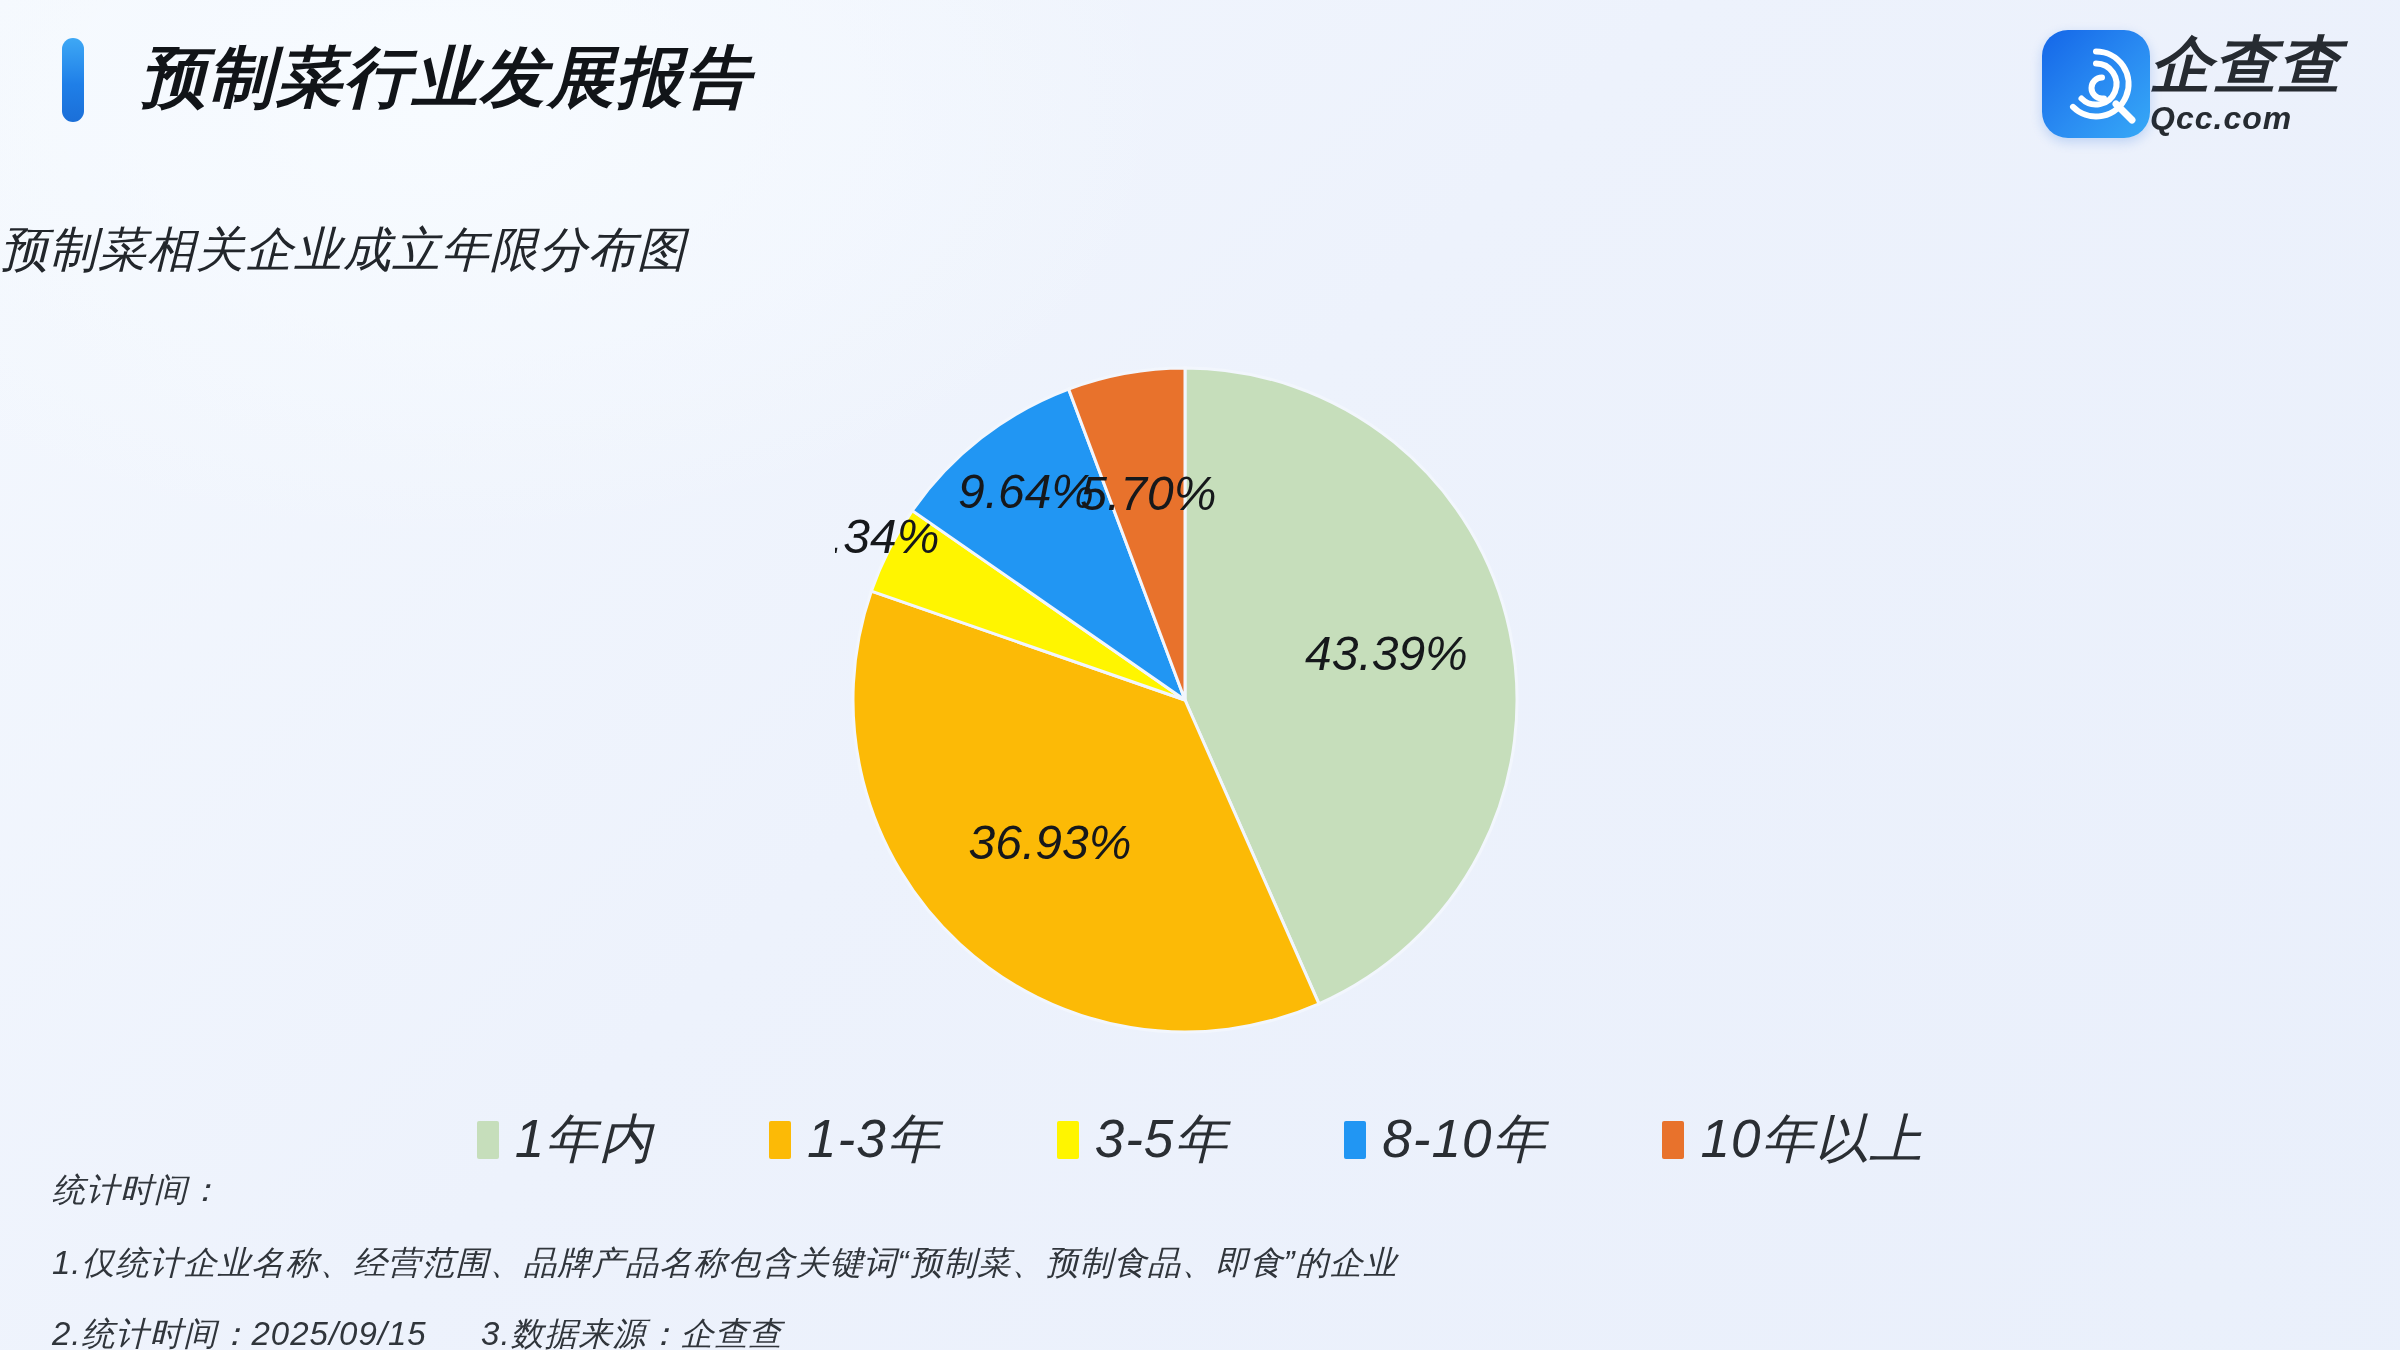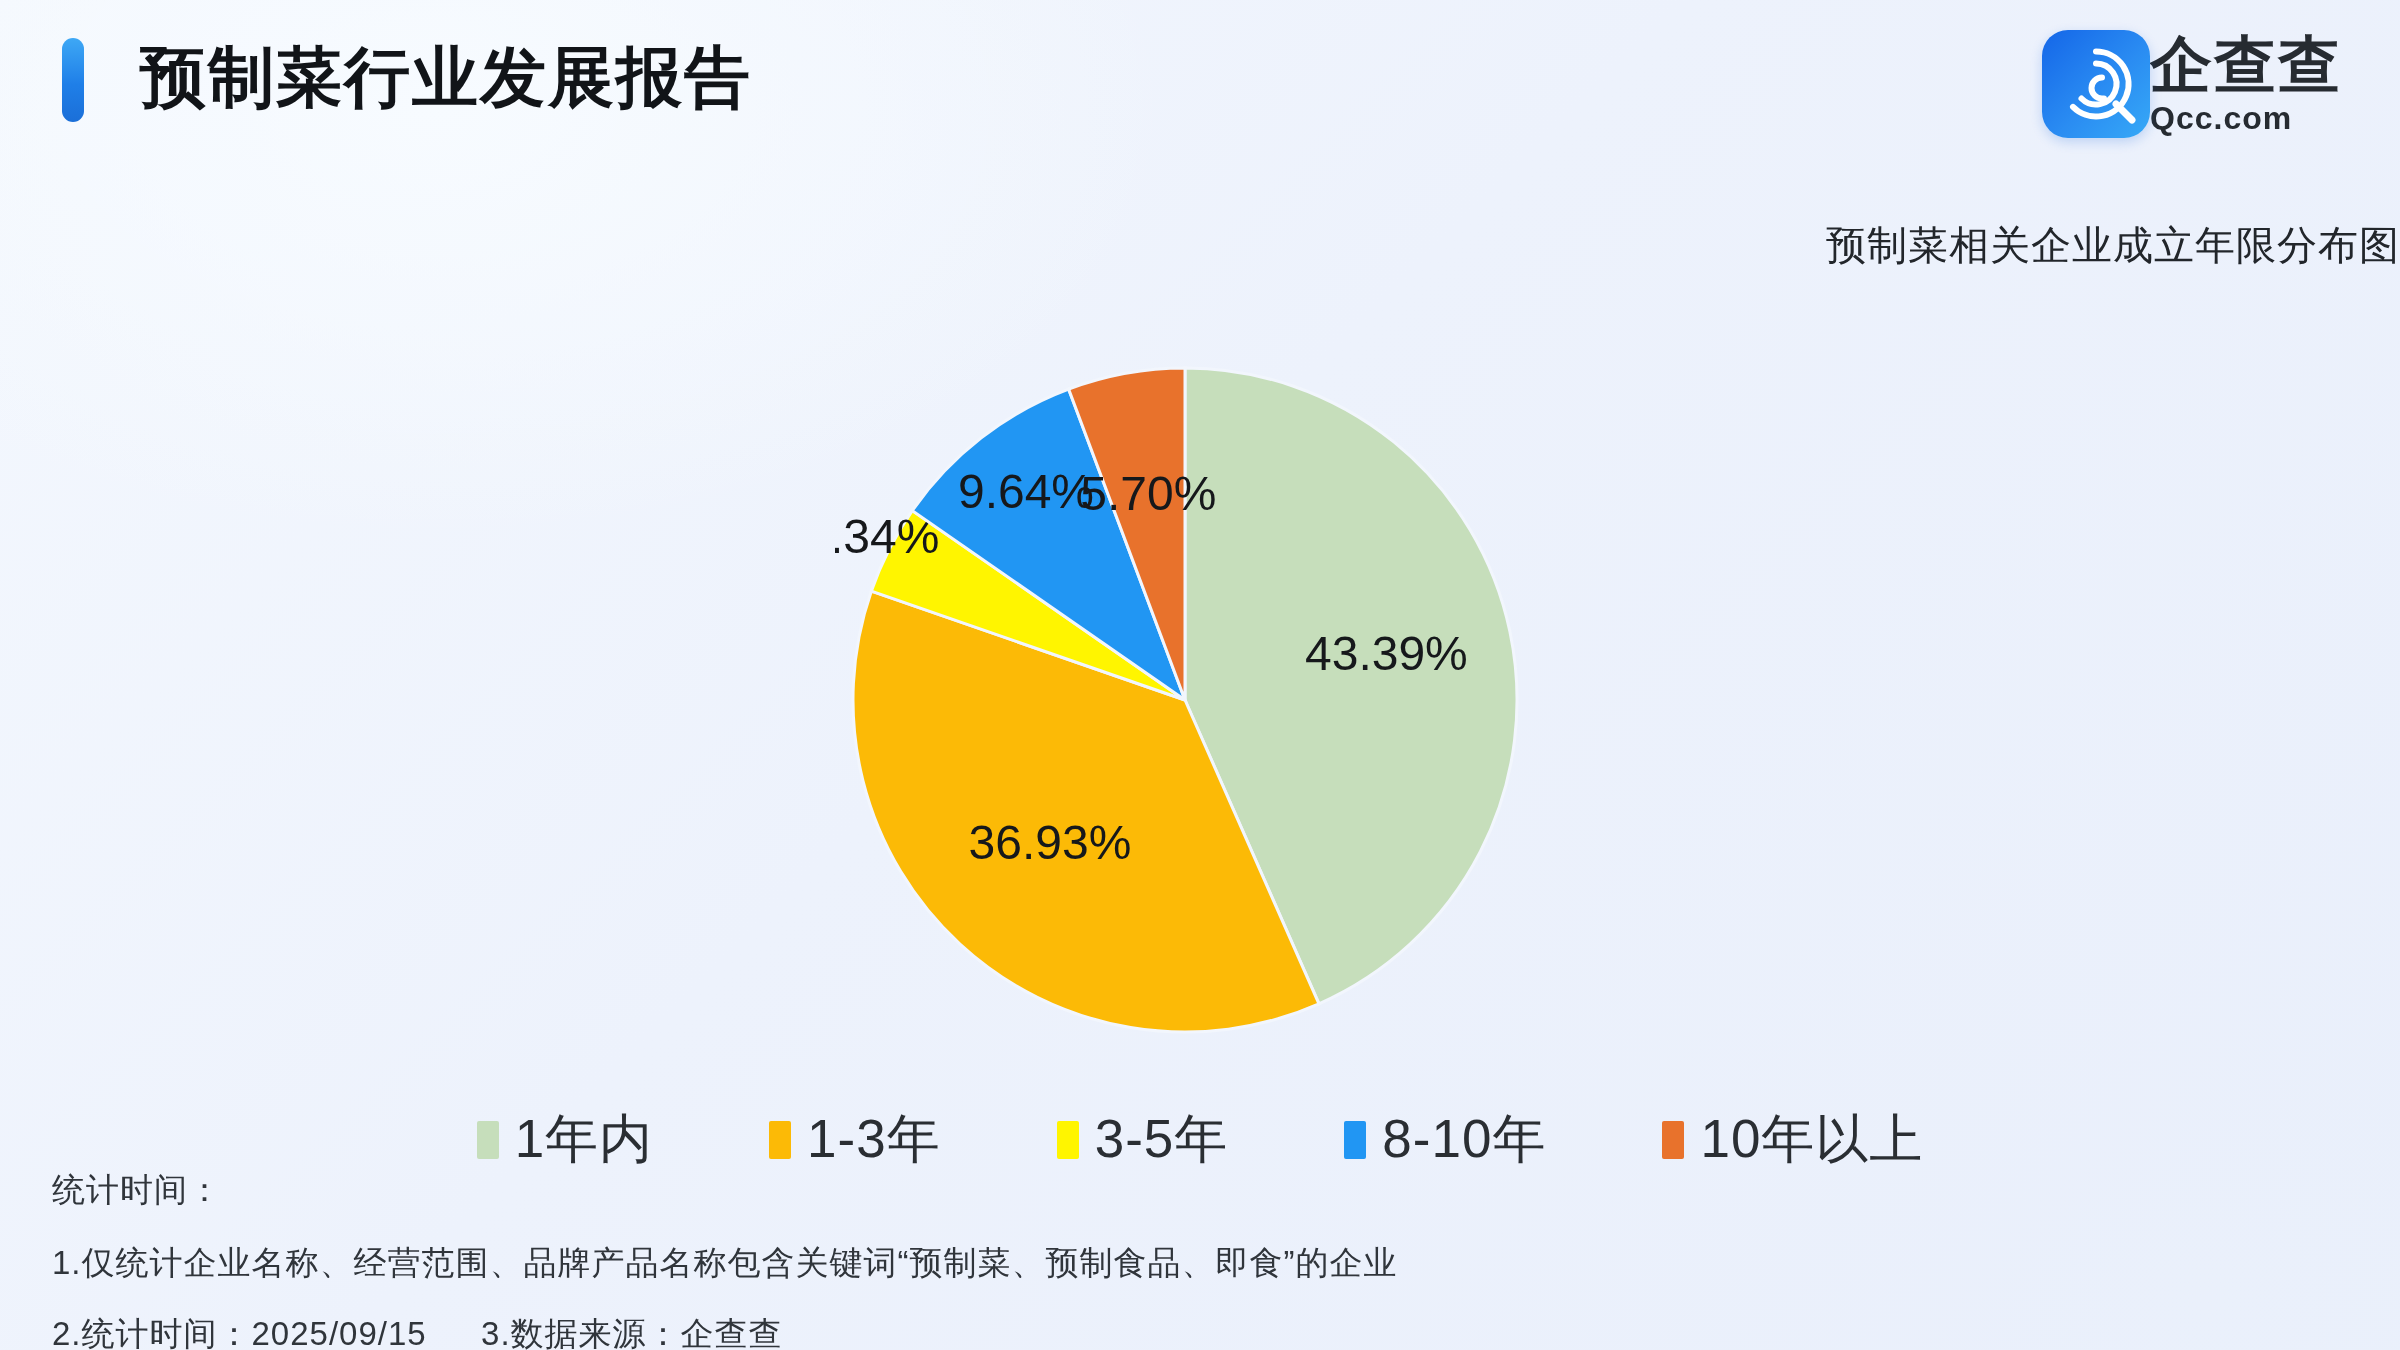--- a/index.html
+++ b/index.html
@@ -15,20 +15,21 @@
     background: #eef3fc;
   }
   .page {
     position: relative;
     width: 2400px;
     height: 1350px;
     background:
       radial-gradient(1200px 700px at 18% 8%, #f7fbff 0%, rgba(247,251,255,0) 62%),
       radial-gradient(1100px 800px at 92% 96%, #eaf0fb 0%, rgba(234,240,251,0) 60%),
       linear-gradient(135deg, #f4f8fe 0%, #edf2fc 45%, #e9effb 100%);
+    font-style: italic;
   }
   
   .header {
     position: absolute;
     top: 0; left: 0;
     width: 2400px;
     height: 160px;
   }
   .accent-bar {
     position: absolute;
@@ -87,22 +88,22 @@
     letter-spacing: 1px;
     margin-top: 6px;
     white-space: nowrap;
   }
   
   .chart-title {
     position: absolute;
     top: 218px;
     left: 0;
     width: 2400px;
-    text-align: right;
-    font-size: 40px;
+    text-align: left;
+    font-size: 48px;
     color: #22262b;
     letter-spacing: 1px;
   }
   .chart-area {
     position: absolute;
     left: 0;
     top: 330px;
     width: 2400px;
     height: 740px;
   }

